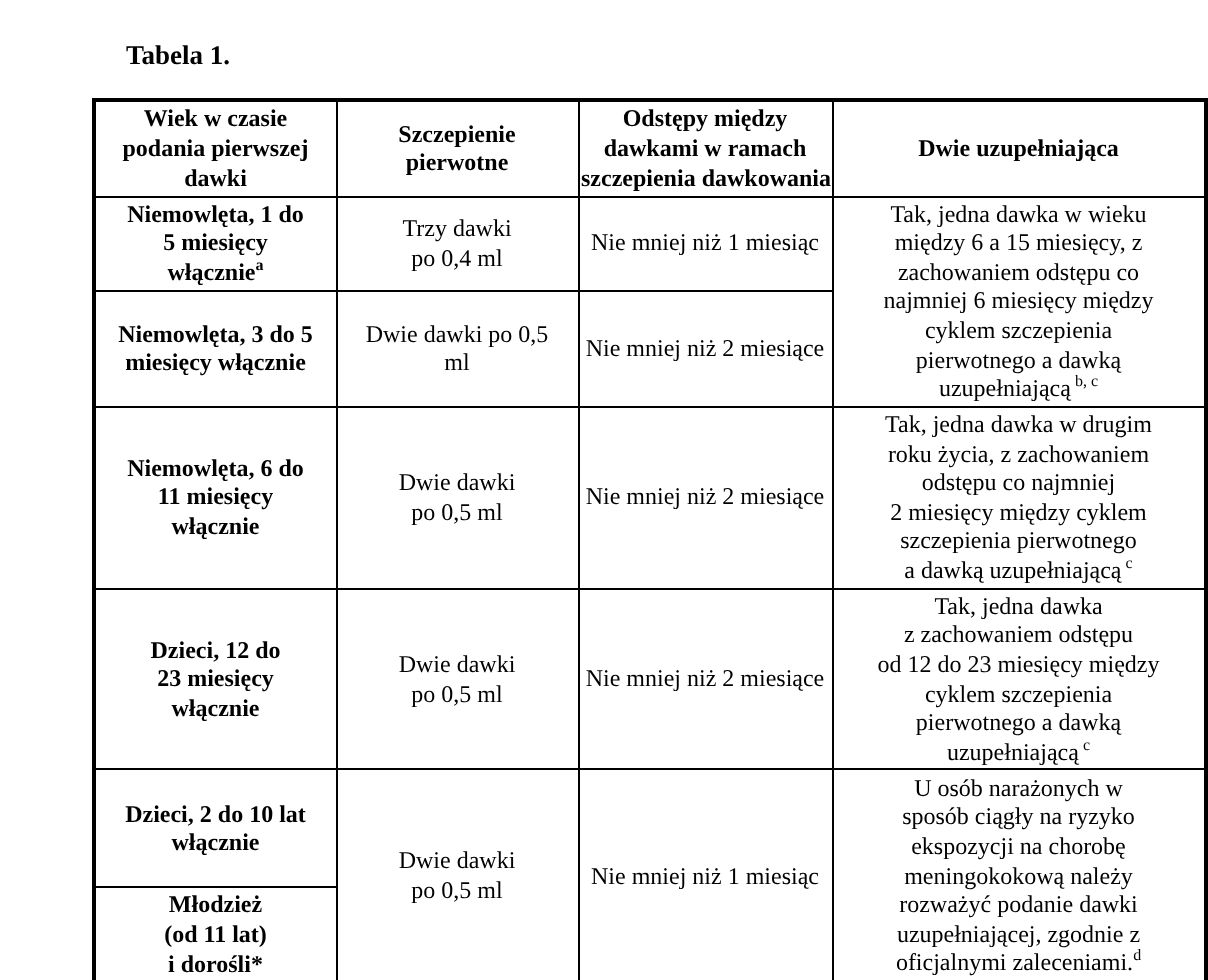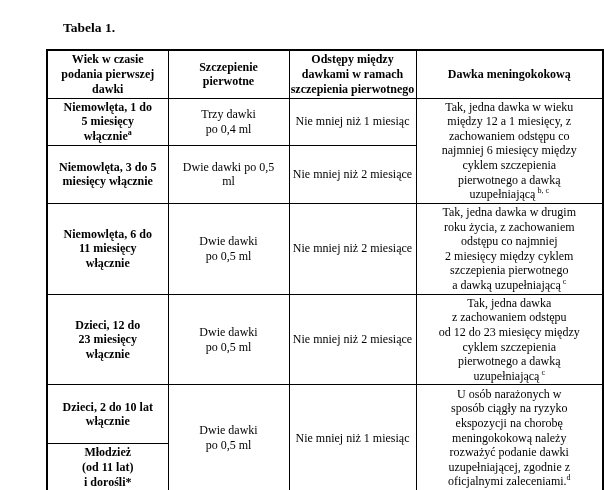--- a/index.html
+++ b/index.html
@@ -84,33 +84,33 @@
 
     <tbody>
         <tr class="h-hdr">
       <th><span class="cell-text">Wiek w czasie
 podania pierwszej
 dawki</span></th>
       <th><span class="cell-text">Szczepienie
 pierwotne</span></th>
       <th><span class="cell-text">Odstępy między
 dawkami w ramach
-szczepienia pierwotnego</span></th>
-      <th><span class="cell-text">Dawka meningokokową</span></th>
+szczepienia dawkowania</span></th>
+      <th><span class="cell-text">Dwie uzupełniająca</span></th>
     </tr>
 
     <tr class="h-r1">
       <td class="age-cell"><span class="cell-text">Niemowlęta, 1 do
 5 miesięcy
 włącznie</span><sup class="fn tight">a</sup></td>
       <td><span class="cell-text">Trzy dawki
 po 0,4 ml</span></td>
       <td><span class="cell-text">Nie mniej niż 1 miesiąc</span></td>
       <td rowspan="2"><span class="cell-text">Tak, jedna dawka w wieku
-między 12 a 1 miesięcy, z
+między 6 a 15 miesięcy, z
 zachowaniem odstępu co
 najmniej 6 miesięcy między
 cyklem szczepienia
 pierwotnego a dawką
 uzupełniającą</span><sup class="fn">b, c</sup></td>
     </tr>
 
     <tr class="h-r2">
       <td class="age-cell"><span class="cell-text">Niemowlęta, 3 do 5
 miesięcy włącznie</span></td>

